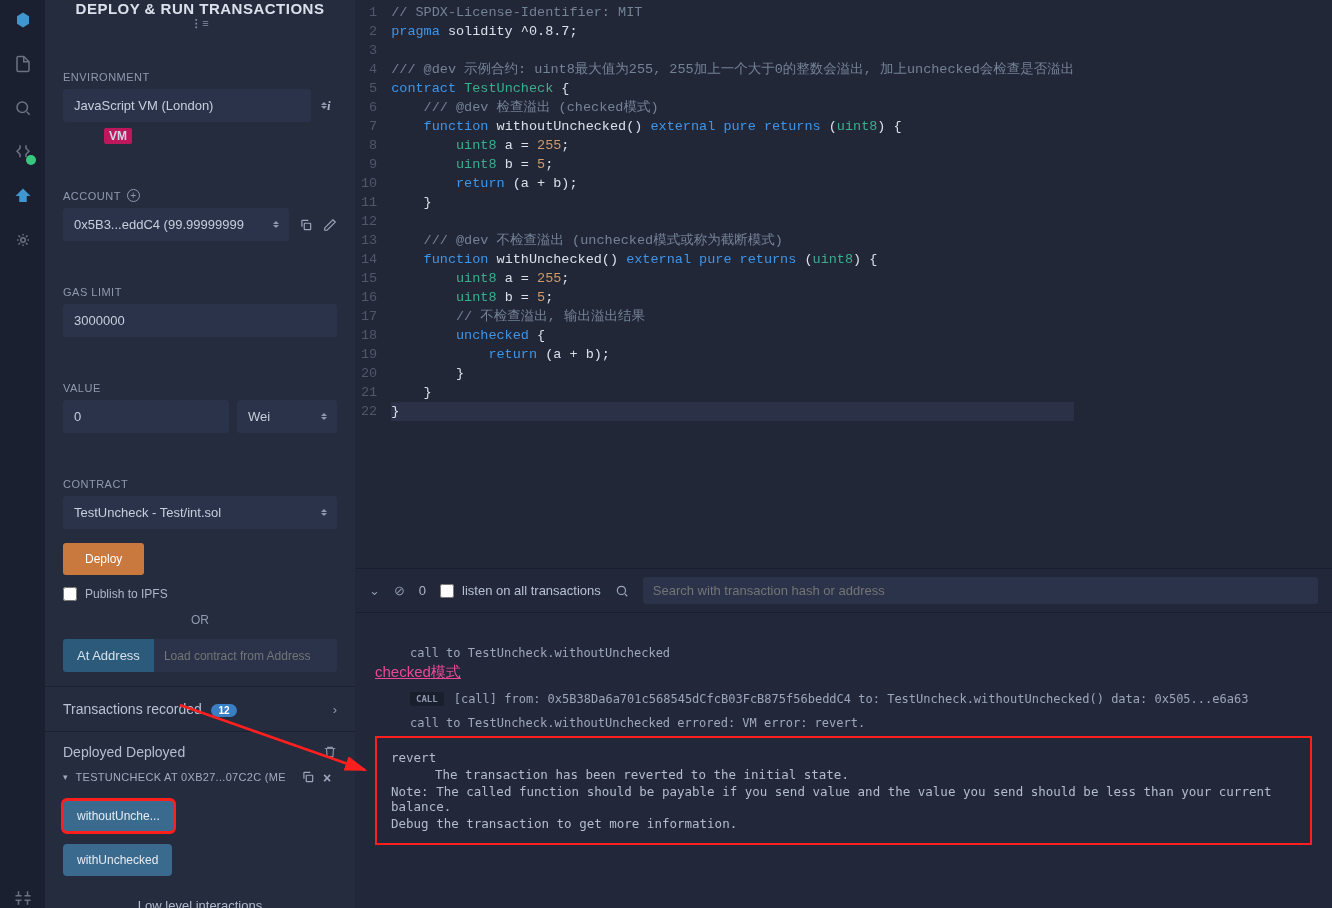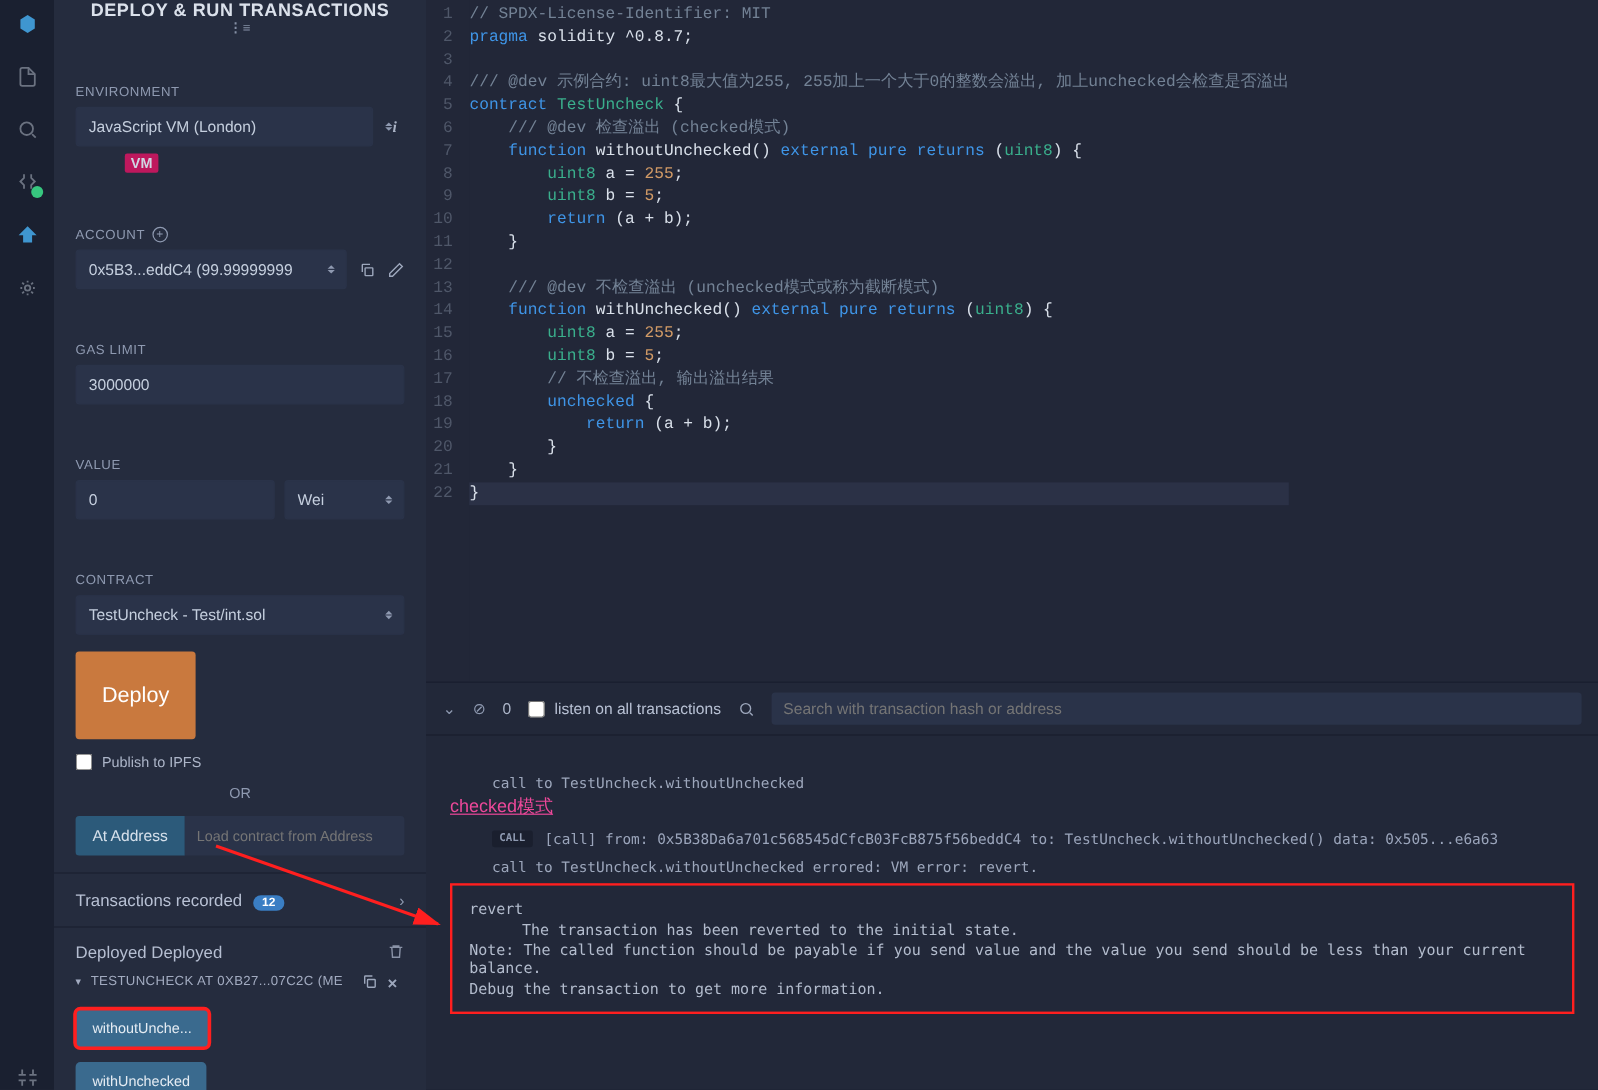--- a/index.html
+++ b/index.html
@@ -25,21 +25,21 @@
 .select-wrap .caret::before { border-bottom: 3px solid #8f9ab1; }
 .select-wrap .caret::after { border-top: 3px solid #8f9ab1; }
 .info-i { width: 18px; height: 18px; color: #aab3c5; display: flex; align-items: center; justify-content: center; font-weight: bold; font-style: italic; font-family: serif; cursor: pointer; }
 .vm-badge { display: inline-block; background: #be185d; color: #d0d6e3; font-size: 12px; padding: 1px 5px; border-radius: 2px; margin-top: 6px; font-weight: 600; margin-left: 41px; }
 .account-row { display: flex; align-items: center; gap: 10px; }
 .account-row .select-wrap { flex: 1; }
 .small-ico { width: 14px; height: 14px; color: #9da7bc; cursor: pointer; }
 .value-row { display: flex; gap: 8px; }
 .value-row .txt-input { flex: 1; }
 .value-row .select-wrap { width: 100px; }
-.deploy-btn { background: #c9793e; color: #fff; border: none; padding: 26px 22px; border-radius: 3px; font-size: 18px; cursor: pointer; }
+.deploy-btn { background: #c9793e; color: #fff; border: none; padding: 9px 22px; border-radius: 3px; font-size: 12px; cursor: pointer; }
 .checkbox-row { display: flex; align-items: center; gap: 8px; margin-top: 12px; font-size: 12px; color: #adb6c9; }
 .checkbox-row input { width: 14px; height: 14px; }
 .or-divider { text-align: center; color: #8f9ab1; font-size: 12px; margin: 12px 0; }
 .ataddr-row { display: flex; }
 .ataddr-btn { background: #2c5a7a; color: #d6e0eb; border: none; padding: 9px 14px; border-radius: 3px 0 0 3px; font-size: 13px; cursor: pointer; }
 .ataddr-input { flex: 1; background: #2a3349; border: none; color: #8f9ab1; padding: 9px 10px; border-radius: 0 3px 3px 0; font-size: 12px; }
 .tx-recorded { padding: 14px 18px; border-top: 1px solid #1b2130; display: flex; align-items: center; justify-content: space-between; cursor: pointer; }
 .tx-recorded .lbl { color: #b8c1d4; font-size: 14px; }
 .badge-count { background: #3a7ec4; color: #fff; font-size: 10px; padding: 1px 7px; border-radius: 9px; font-weight: 600; margin-left: 6px; }
 .chev { color: #8f9ab1; }

